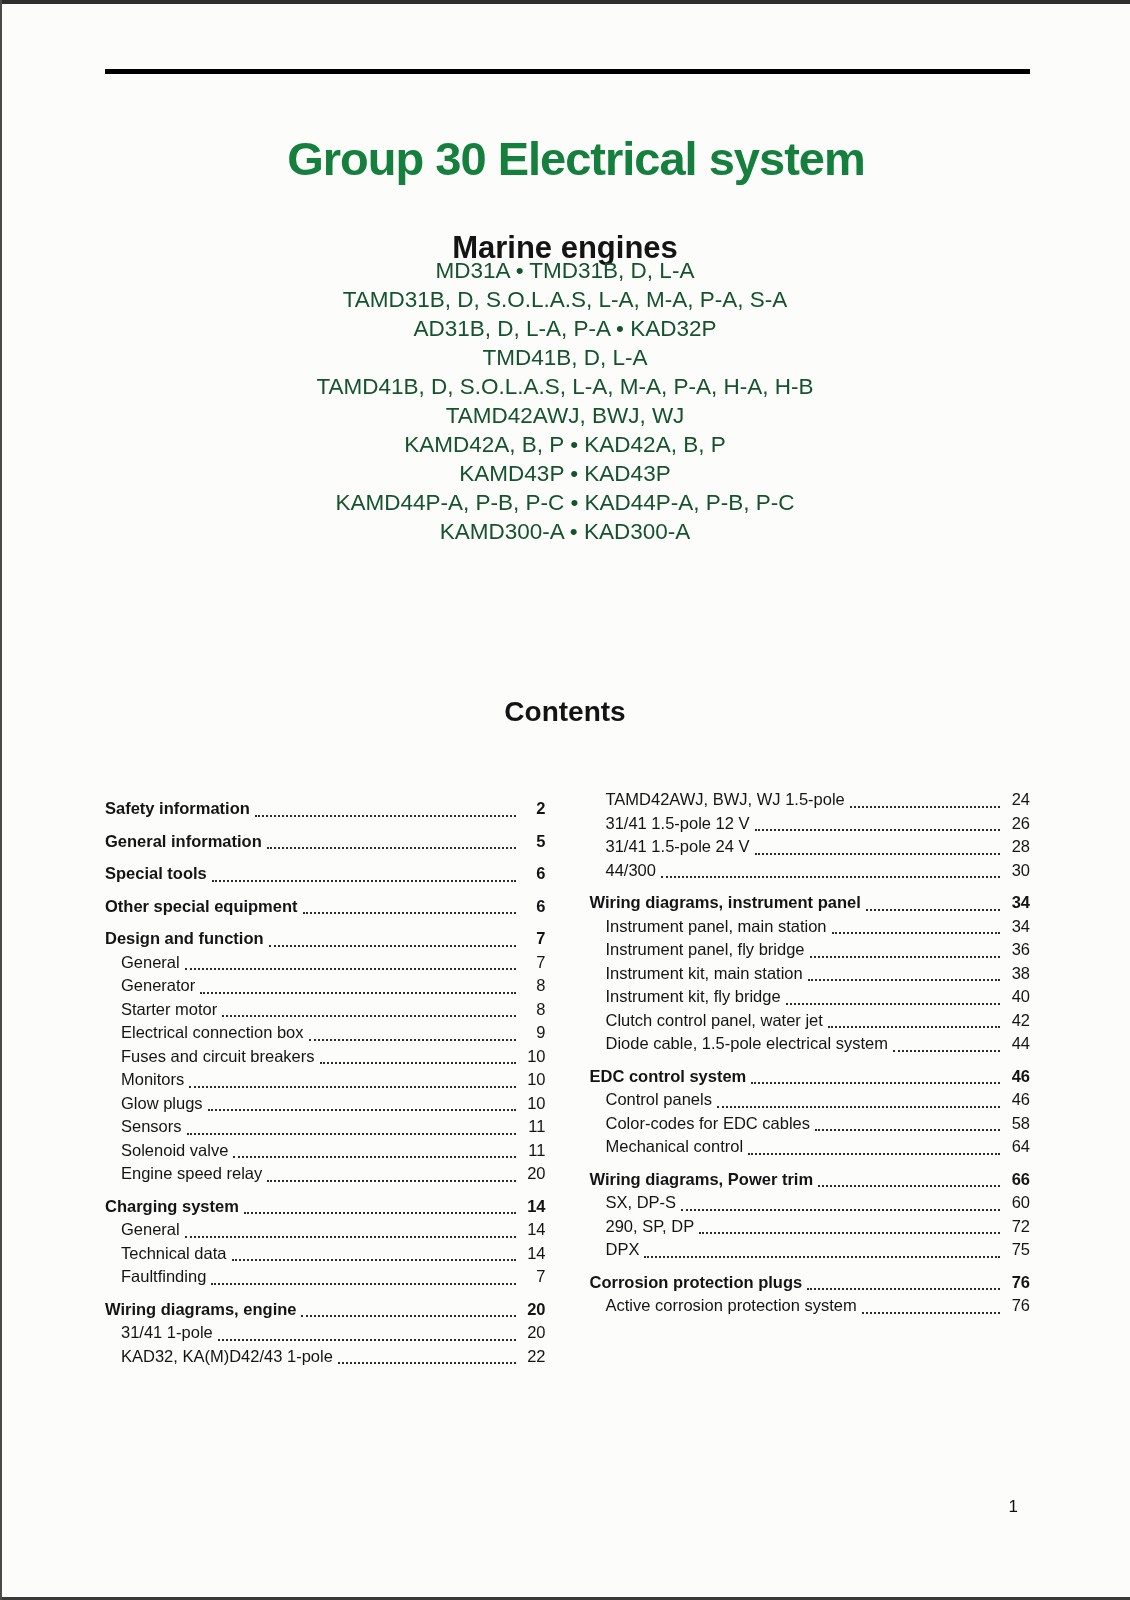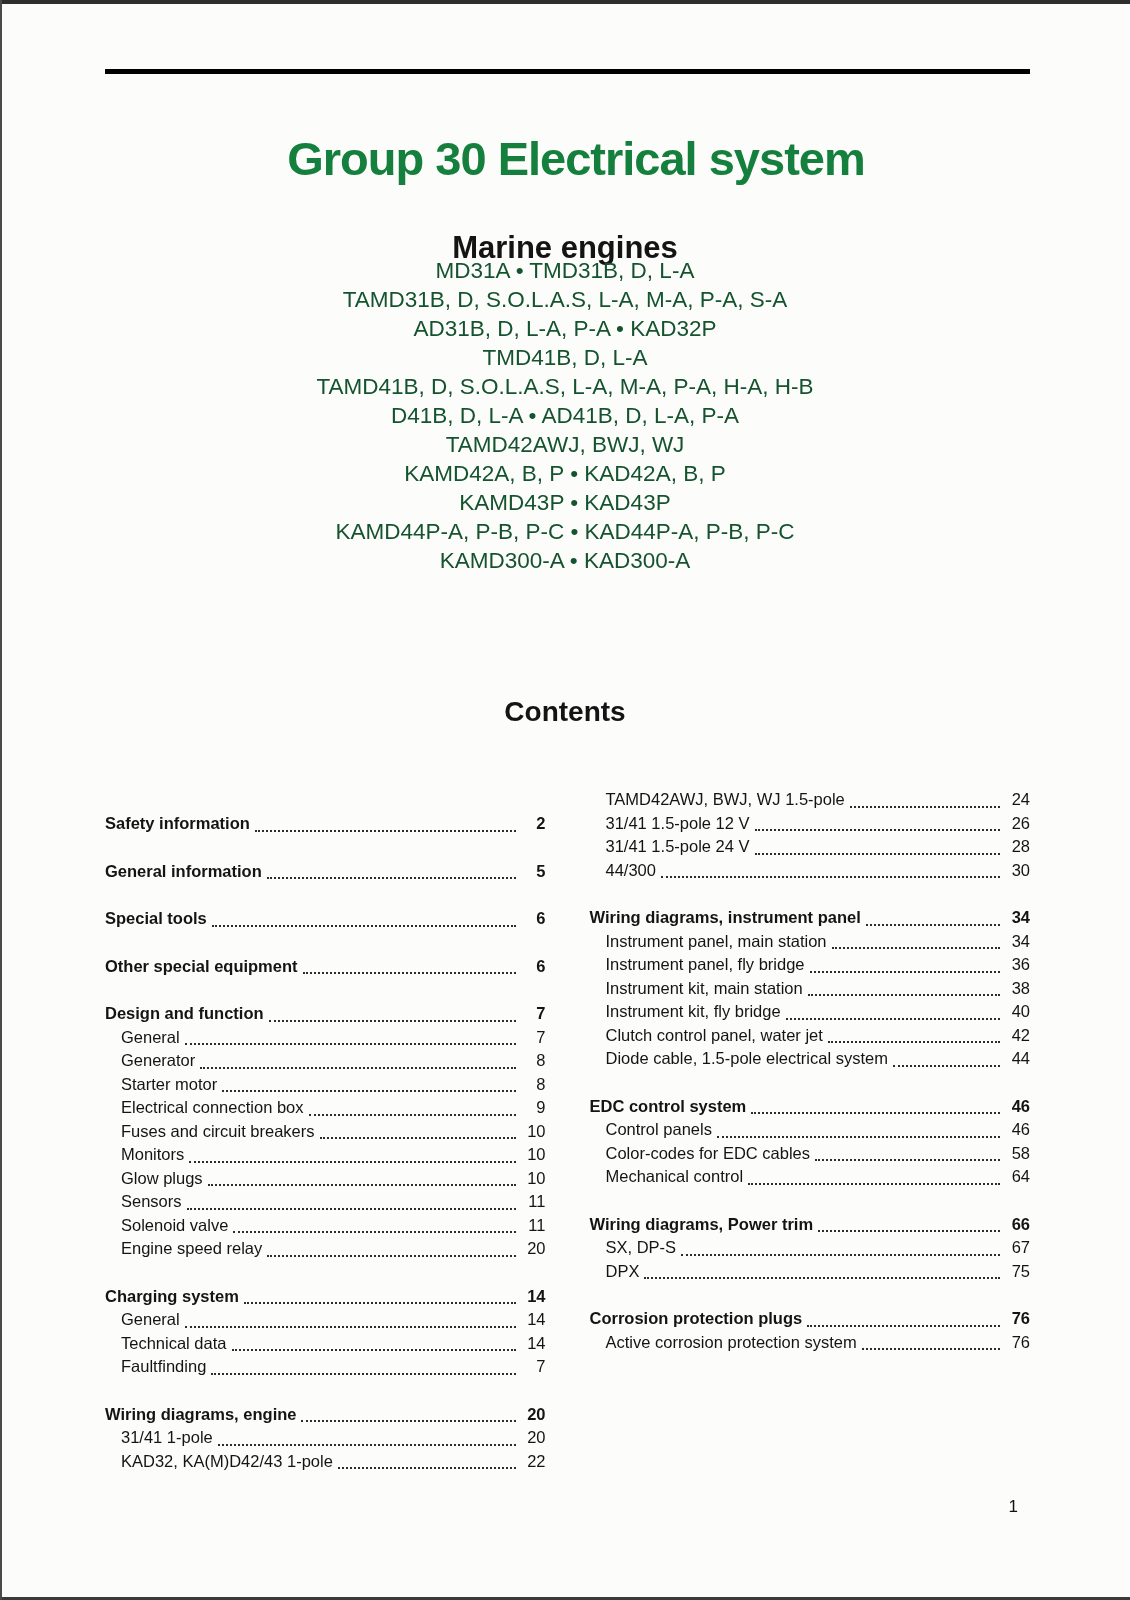--- a/index.html
+++ b/index.html
@@ -33,21 +33,21 @@
     text-align:center;font-size:28px;font-weight:bold;margin-top:8px;
   }
 
   .toc{
     position:absolute;left:105px;top:788px;width:925px;
     display:flex;gap:44px;font-size:16.5px;line-height:23.5px;
   }
   .toc-col{flex:1;min-width:0;}
   .toc-row{display:flex;align-items:flex-end;}
   .toc-row.bold{font-weight:bold;}
-  .toc-row.gap{margin-top:24px;}
+  .toc-row.gap{margin-top:9px;}
   .toc-row.sub .toc-label{padding-left:16px;}
   .toc-label{white-space:nowrap;}
   .toc-leader{
     flex:1;min-width:12px;margin:0 4px 4px 5px;
     border-bottom:2px dotted #2c2c2c;
   }
   .toc-page{min-width:26px;text-align:right;white-space:nowrap;}
 
   .page-number{
     position:absolute;right:112px;top:1497px;
@@ -66,21 +66,20 @@
 <h1 class="doc-title">Group 30 Electrical system</h1>
 
 <h2 class="doc-subtitle">Marine engines</h2>
 
 <div class="engine-list">
     <div class="engine-line">MD31A • TMD31B, D, L-A</div>
     <div class="engine-line">TAMD31B, D, S.O.L.A.S, L-A, M-A, P-A, S-A</div>
     <div class="engine-line">AD31B, D, L-A, P-A • KAD32P</div>
     <div class="engine-line">TMD41B, D, L-A</div>
     <div class="engine-line">TAMD41B, D, S.O.L.A.S, L-A, M-A, P-A, H-A, H-B</div>
-    <div class="engine-line">D41B, D, L-A • AD41B, D, L-A, P-A</div>
     <div class="engine-line">TAMD42AWJ, BWJ, WJ</div>
     <div class="engine-line">KAMD42A, B, P • KAD42A, B, P</div>
     <div class="engine-line">KAMD43P • KAD43P</div>
     <div class="engine-line">KAMD44P-A, P-B, P-C • KAD44P-A, P-B, P-C</div>
     <div class="engine-line">KAMD300-A • KAD300-A</div>
   </div>
 
 <h3 class="contents-heading">Contents</h3>
 
 <div class="toc">
@@ -273,21 +272,26 @@
         <span class="toc-page">64</span>
       </div>
       <div class="toc-row bold gap">
         <span class="toc-label">Wiring diagrams, Power trim</span>
         <span class="toc-leader"></span>
         <span class="toc-page">66</span>
       </div>
       <div class="toc-row sub">
         <span class="toc-label">SX, DP-S</span>
         <span class="toc-leader"></span>
-        <span class="toc-page">67</span>
+        <span class="toc-page">60</span>
+      </div>
+      <div class="toc-row sub">
+        <span class="toc-label">290, SP, DP</span>
+        <span class="toc-leader"></span>
+        <span class="toc-page">72</span>
       </div>
       <div class="toc-row sub">
         <span class="toc-label">DPX</span>
         <span class="toc-leader"></span>
         <span class="toc-page">75</span>
       </div>
       <div class="toc-row bold gap">
         <span class="toc-label">Corrosion protection plugs</span>
         <span class="toc-leader"></span>
         <span class="toc-page">76</span>

